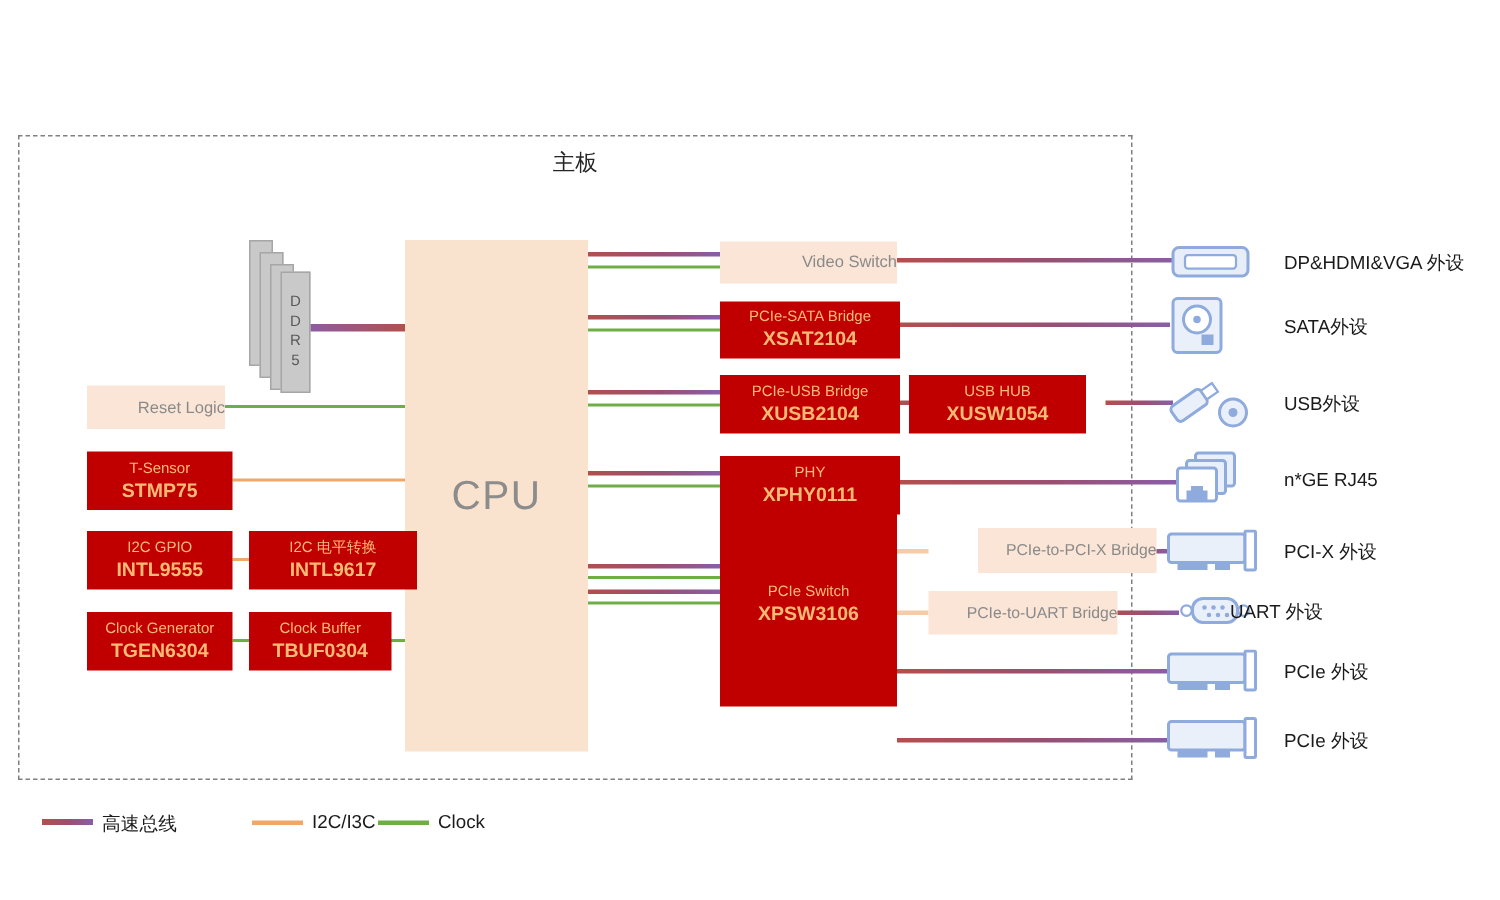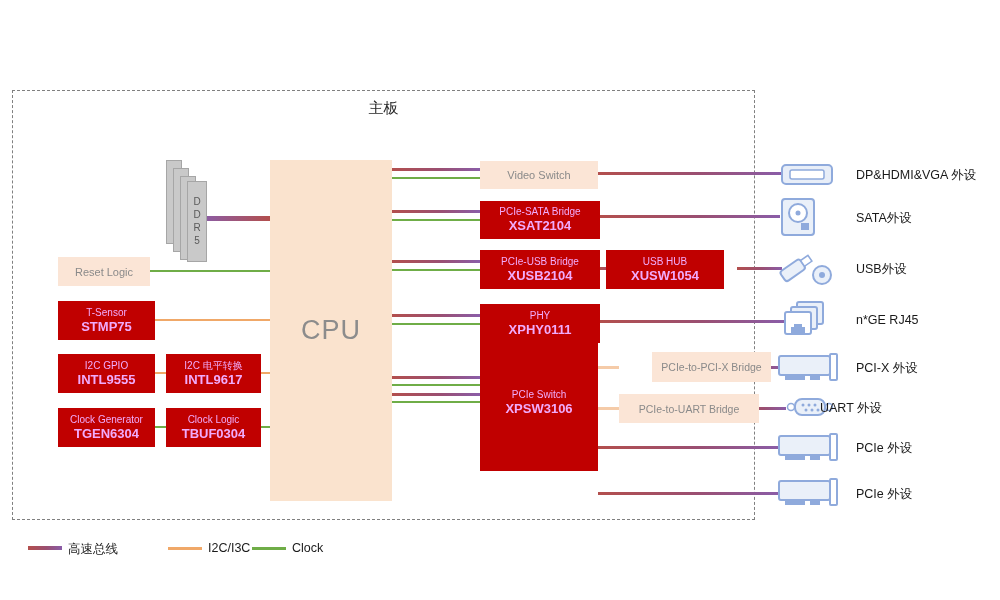--- a/index.html
+++ b/index.html
@@ -12,24 +12,24 @@
 
   .line { position:absolute; z-index:1; }
   .bus  { height:3px; background:linear-gradient(90deg,#b34f4d 0%, #9a4f72 55%, #8a5da8 100%); }
   .busThick { height:5px; background:linear-gradient(90deg,#8a5da8,#b34f4d); }
   .i2c  { height:2px; background:#f0a868; }
   .clk  { height:2px; background:#6fad47; }
   .conn { height:3px; background:#f5cba8; }
 
   .box { position:absolute; display:flex; flex-direction:column; align-items:center;
          justify-content:center; text-align:center; z-index:3; }
-  .red   { background:#c00000; color:#f0abfc; }
+  .red   { background:#c00000; color:#fdba74; }
   .red .l1 { font-size:10px; line-height:1.3; }
   .red .l2 { font-size:13px; font-weight:bold; line-height:1.25; }
-  .peach { background:#fbe5d6; color:#8a8a8a; font-size:11px; }
+  .peach { background:#fbe5d6; color:#8a8a8a; font-size:11px;align-items:flex-end; }
   .cpu   { background:#fae3ce; color:#8c8c8c; font-size:27px; letter-spacing:1px; }
 
   .ddr-card { position:absolute; background:#c9c9c9; border:1px solid #a6a6a6; z-index:2;
               display:flex; align-items:center; justify-content:center; }
   .ddr-text { writing-mode:vertical-rl; text-orientation:upright; font-size:10px;
               color:#595959; letter-spacing:2px; }
 
   .icon   { position:absolute; z-index:2; line-height:0; }
   .plabel { position:absolute; font-size:12.5px; color:#1a1a1a; white-space:nowrap; z-index:2; }
 
@@ -105,32 +105,32 @@
   <div class="box red" style="left:58px;top:281px;width:97px;height:39px">
     <div class="l1">T-Sensor</div>
     <div class="l2">STMP75</div>
   </div>
 
   <div class="box red" style="left:58px;top:334px;width:97px;height:39px">
     <div class="l1">I2C GPIO</div>
     <div class="l2">INTL9555</div>
   </div>
 
-  <div class="box red" style="left:166px;top:334px;width:95px;height:39px">
+  <div class="box red" style="left:166px;top:334px;width:112px;height:39px">
     <div class="l1">I2C 电平转换</div>
     <div class="l2">INTL9617</div>
   </div>
 
   <div class="box red" style="left:58px;top:388px;width:97px;height:39px">
     <div class="l1">Clock Generator</div>
     <div class="l2">TGEN6304</div>
   </div>
 
   <div class="box red" style="left:166px;top:388px;width:95px;height:39px">
-    <div class="l1">Clock Logic</div>
+    <div class="l1">Clock Buffer</div>
     <div class="l2">TBUF0304</div>
   </div>
 
   <div class="box peach" style="left:480px;top:141px;width:118px;height:28px">
     <span>Video Switch</span>
   </div>
 
   <div class="box red" style="left:480px;top:181px;width:120px;height:38px">
     <div class="l1">PCIe-SATA Bridge</div>
     <div class="l2">XSAT2104</div>
@@ -153,21 +153,21 @@
 
   <div class="box red" style="left:480px;top:315px;width:118px;height:136px">
     <div class="l1">PCIe Switch</div>
     <div class="l2">XPSW3106</div>
   </div>
 
   <div class="box peach" style="left:652px;top:332px;width:119px;height:30px;font-size:10.5px">
     <span>PCIe-to-PCI-X Bridge</span>
   </div>
 
-  <div class="box peach" style="left:619px;top:374px;width:140px;height:29px;font-size:10.5px">
+  <div class="box peach" style="left:619px;top:374px;width:126px;height:29px;font-size:10.5px">
     <span>PCIe-to-UART Bridge</span>
   </div>
 
   <span class="icon" style="left:780px;top:141px">
     <svg width="54" height="28" viewBox="0 0 54 28">
       <rect x="2" y="4" width="50" height="19" rx="4" fill="#e8eef8" stroke="#8faadc" stroke-width="2"></rect>
       <rect x="10" y="9" width="34" height="9" rx="2" fill="#ffffff" stroke="#8faadc" stroke-width="1.5"></rect>
     </svg>
   </span>
   <div class="plabel" style="left:856px;top:147px">DP&amp;HDMI&amp;VGA 外设</div>

